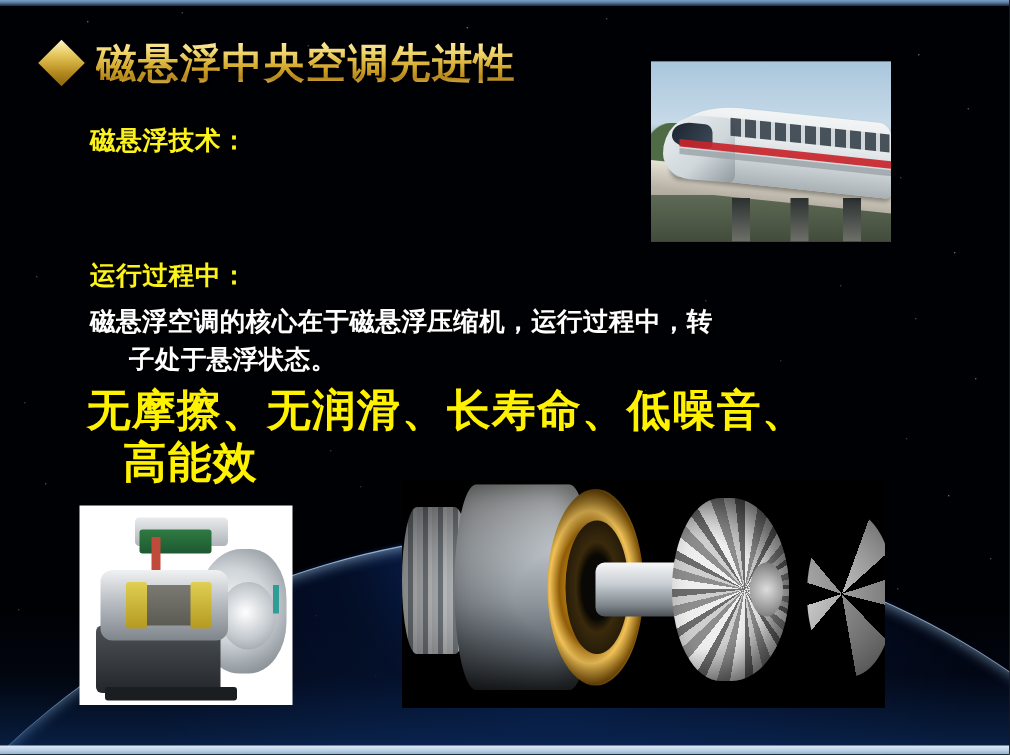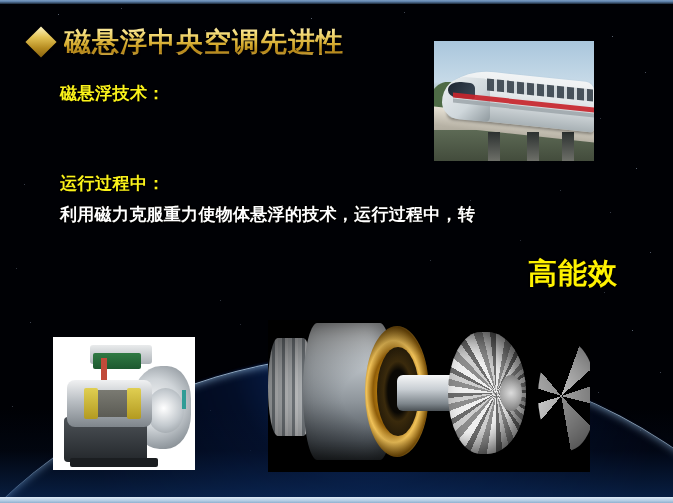--- a/index.html
+++ b/index.html
@@ -122,21 +122,21 @@
     width:560px;
     color:#fff200;
     font-size:29px;
     font-weight:bold;
     line-height:1.22;
     letter-spacing:1px;
     text-shadow:
       -1.5px 0 0 #000, 1.5px 0 0 #000, 0 -1.5px 0 #000, 0 1.5px 0 #000,
       -1.2px -1.2px 0 #000, 1.2px -1.2px 0 #000, -1.2px 1.2px 0 #000, 1.2px 1.2px 0 #000;
   }
-  .highlight-block .l2{display:block;padding-left:24px;text-align:right;}
+  .highlight-block .l2{display:block;padding-left:24px;}
   
   .img-box{position:absolute;overflow:hidden;}
   
   #img-train{
     left:434px;top:41px;width:160px;height:120px;
     background:linear-gradient(to bottom,#b8cedd 0%,#cfdde7 38%,#9aa79f 48%,#c9c3b4 62%,#7d7c74 100%);
   }
   .train-sky{position:absolute;left:0;top:0;right:0;height:52%;
     background:linear-gradient(to bottom,#a9c6dc,#d6e4ee);}
   .train-trees{position:absolute;left:0;top:34%;width:46%;height:22%;
@@ -354,23 +354,25 @@
   <div class="top-bar"></div>
 
   <div class="title-row">
     <span class="diamond"></span>
     <span class="title-text">磁悬浮中央空调先进性</span>
   </div>
 
   <div class="yellow-head" style="left:60px;top:82px;">磁悬浮技术：</div>
 
   <div class="yellow-head" style="left:60px;top:172px;">运行过程中：</div>
-  <div class="white-body" style="left:60px;top:203px;">利用磁力克服重力使物体悬浮的技术，运行过程中，转</div>
+  <div class="white-body" style="left:60px;top:203px;">磁悬浮空调的核心在于磁悬浮压缩机，运行过程中，转</div>
+  <div class="white-body" style="left:86px;top:228px;">子处于悬浮状态。</div>
 
   <div class="highlight-block">
+    <span class="l1">无摩擦、无润滑、长寿命、低噪音、</span>
     <span class="l2">高能效</span>
   </div>
 
   <div class="img-box" id="img-train">
     <div class="train-sky"></div>
     <div class="train-trees"></div>
     <div class="train-ground"></div>
     <div class="train-guide"></div>
     <div class="train-pier" style="left:34%;"></div>
     <div class="train-pier" style="left:58%;"></div>

